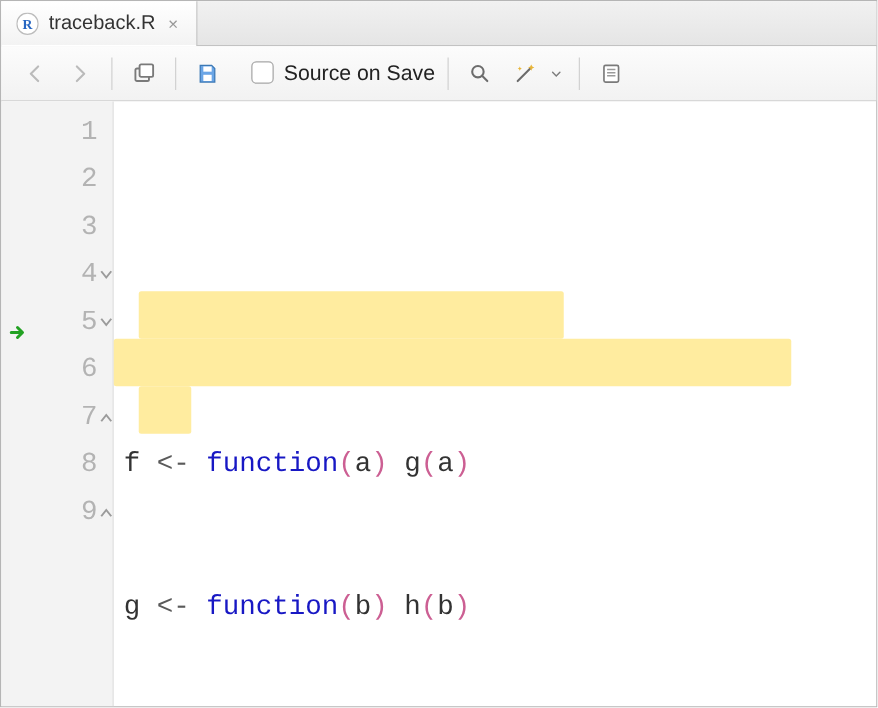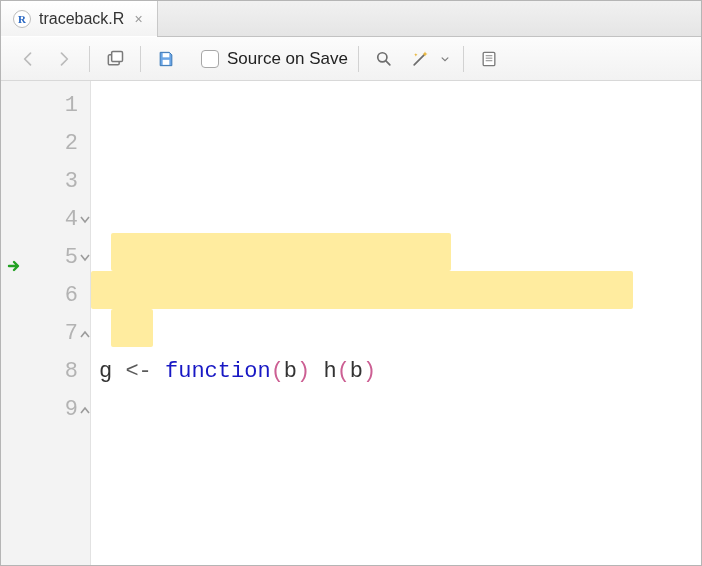--- a/index.html
+++ b/index.html
@@ -9,21 +9,21 @@
   .tab { display: flex; align-items: center; gap: 8px; padding: 0 12px; border-right: 1px solid #c8c8c8; background: linear-gradient(#ffffff,#f3f3f3); font-size: 16px; color: #333; position: relative; }
   .tab:after { content:""; position:absolute; left:0; right:0; bottom:-1px; height:1px; background:#fff; }
   .tab .ricon { width: 18px; height: 18px; }
   .tab .close { font-size: 14px; color: #999; padding: 0 2px; cursor: pointer; }
   .tabfill { flex: 1; background: linear-gradient(#f1f1f1,#e5e5e5); }
   .toolbar { display: flex; align-items: center; gap: 6px; height: 44px; padding: 0 12px; border-bottom: 1px solid #d8d8d8; background: linear-gradient(#fcfcfc,#f2f2f2); }
   .tbtn { display: inline-flex; align-items: center; justify-content: center; width: 30px; height: 28px; border: 1px solid transparent; border-radius: 4px; cursor: pointer; color:#6b6b6b; }
   .tbtn svg { width: 20px; height: 20px; }
   .tbtn.disabled { opacity:.55; cursor:default; }
   .sep { width: 1px; height: 26px; background: #d2d2d2; margin: 0 4px; }
-  .checkbox { display: inline-flex; align-items: center; gap: 8px; font-size: 17px; color: #222; cursor: pointer; }
+  .checkbox { display: inline-flex; align-items: flex-start; gap: 8px; font-size: 17px; color: #222; cursor: pointer; }
   .checkbox .box { width: 18px; height: 18px; border: 1px solid #a7a7a7; border-radius: 4px; background: #fff; }
   .spacer6 { width: 8px; }
   .dropdown-caret { margin-left:-4px; }
   .editor { flex: 1; display: flex; overflow: hidden; font-family: Menlo, Consolas, "Courier New", monospace; font-size: 22px; line-height: 38px; }
   .gutter { width: 90px; background: #f3f3f3; border-right: 1px solid #e2e2e2; color: #b3b3b3; text-align: right; padding: 6px 0; position: relative; }
   .gline { position: relative; height: 38px; padding-right: 12px; display:flex; justify-content:flex-end; align-items:center; }
   .gline .num { min-width: 28px; text-align:right; }
   .fold { position: absolute; right: -1px; top: 50%; transform: translateY(-50%); width: 12px; height: 12px; display:flex; align-items:center; justify-content:center; color:#9b9b9b; }
   .bpcol { position:absolute; left:6px; top:50%; transform:translateY(-50%); width:16px; height:16px; }
   .breakpoint { width: 14px; height: 14px; background:#d62424; border-radius:50%; }
@@ -176,20 +176,21 @@
           </span>
         </div>
     </div>
 
     <div class="code">
       
       <div class="hl" style="top:152px; left:20px; height:38px; width:340px;"></div>
       <div class="hl" style="top:190px; left:0px; height:38px; width:542px;"></div>
       <div class="hl" style="top:228px; left:20px; height:38px; width:42px;"></div>
 
+      <div class="cline"><span class="txt"><span class="c-id">f</span> <span class="c-assign">&lt;-</span> <span class="c-kw">function</span><span class="c-paren">(</span><span class="c-id">a</span><span class="c-paren">)</span> <span class="c-fn">g</span><span class="c-paren">(</span><span class="c-id">a</span><span class="c-paren">)</span></span></div>
       <div class="cline"><span class="txt"><span class="c-id">g</span> <span class="c-assign">&lt;-</span> <span class="c-kw">function</span><span class="c-paren">(</span><span class="c-id">b</span><span class="c-paren">)</span> <span class="c-fn">h</span><span class="c-paren">(</span><span class="c-id">b</span><span class="c-paren">)</span></span></div>
       
       
       
       
       
       
       
       
       

